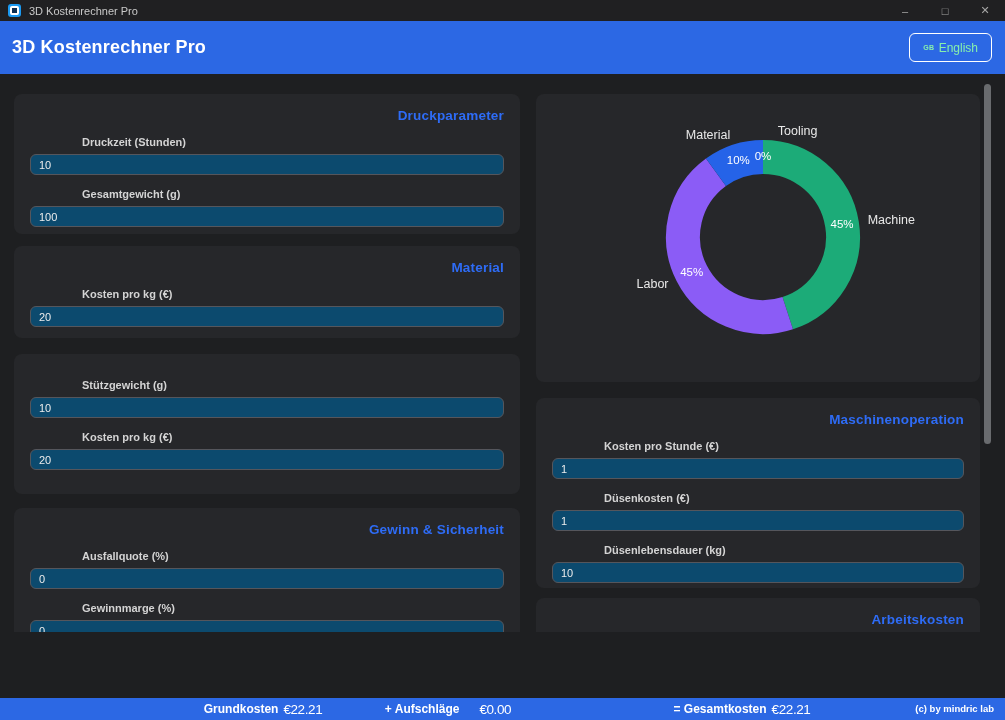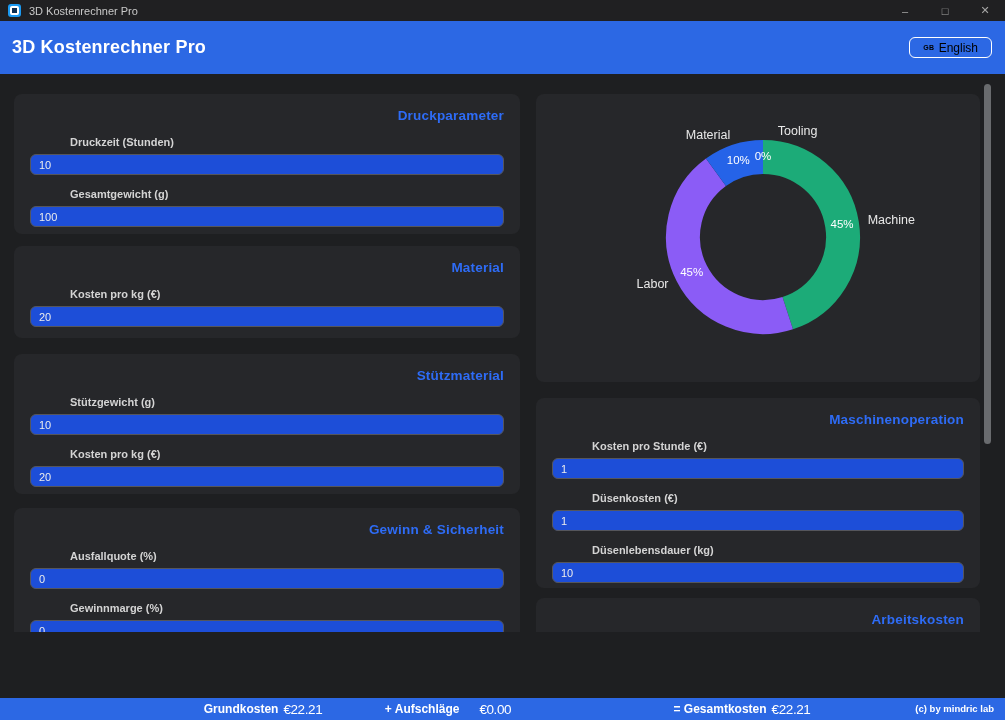--- a/index.html
+++ b/index.html
@@ -19,33 +19,33 @@
   .win-controls { margin-left:auto; display:flex; height:100%; }
   .win-btn { width:40px; height:100%; display:flex; align-items:center; justify-content:center;
              color:#a6a6a6; font-size:11px; background:transparent; border:none; font-family:inherit; }
   
   .header {
     position:absolute; top:21px; left:0; right:0; height:53px;
     background:#2c68e4; display:flex; align-items:center; padding:0 13px 0 12px;
   }
   .header-title { color:#ffffff; font-size:18px; font-weight:bold; margin:0; letter-spacing:0.2px; }
   .lang-btn {
-    margin-left:auto; height:21px; display:flex; align-items:center; gap:4px;
+    margin-left:auto; height:29px; display:flex; align-items:center; gap:4px;
     background:transparent; border:1px solid #ffffff; border-radius:6px;
-    color:#000000; font-size:12px; padding:0 13px; font-family:inherit;
+    color:#86efac; font-size:12px; padding:0 13px; font-family:inherit;
   }
   .lang-flag { font-size:7px; font-weight:bold; letter-spacing:0.5px; }
   
   .content { position:absolute; top:74px; left:0; width:1005px; height:558px; background:#1e1f21; overflow:hidden; }
   .card { position:absolute; background:#26272a; border-radius:8px; padding:12px 16px 14px; }
   .card h2 { margin:2px 0 0; font-size:13.5px; font-weight:bold; color:#2e6cf6; letter-spacing:0.2px;text-align:right; }
-  .field-label { display:block; font-size:11px; font-weight:bold; color:#d4d4d4; margin:13px 0 0;padding-left:40px; }
+  .field-label { display:block; font-size:11px; font-weight:bold; color:#d4d4d4; margin:13px 12px 0;padding-left:40px; }
   .field-input {
     display:block; width:100%; height:21px; margin-top:6px;
-    background:#1d4ed8; border:1px solid #55565c; border-radius:6px;
+    background:#0c4a6e; border:1px solid #55565c; border-radius:6px;
     color:#ececec; font-size:11px; padding:0 8px; font-family:inherit;
   }
   
   .card-druck   { left:14px;  top:20px;  width:506px; height:140px; }
   .card-mat     { left:14px;  top:172px; width:506px; height:92px;  }
   .card-stuetz  { left:14px;  top:280px; width:506px; height:140px; }
   .card-gewinn  { left:14px;  top:434px; width:506px; height:148px; }
   .card-chart   { left:536px; top:20px;  width:444px; height:288px; padding:0; }
   .card-maschine{ left:536px; top:324px; width:444px; height:190px; }
   .card-arbeit  { left:536px; top:524px; width:444px; height:140px; }
@@ -92,21 +92,20 @@
     <input class="field-input" value="100" style="">
   </div>
 
   <div class="card card-mat">
     <h2>Material</h2>
     <label class="field-label">Kosten pro kg (€)</label>
     <input class="field-input" value="20" style="">
   </div>
 
   <div class="card card-stuetz">
-    <h2>Stützmaterial</h2>
     <label class="field-label">Stützgewicht (g)</label>
     <input class="field-input" value="10" style="">
     <label class="field-label">Kosten pro kg (€)</label>
     <input class="field-input" value="20" style="">
   </div>
 
   <div class="card card-gewinn">
     <h2>Gewinn &amp; Sicherheit</h2>
     <label class="field-label">Ausfallquote (%)</label>
     <input class="field-input" value="0" style="">

